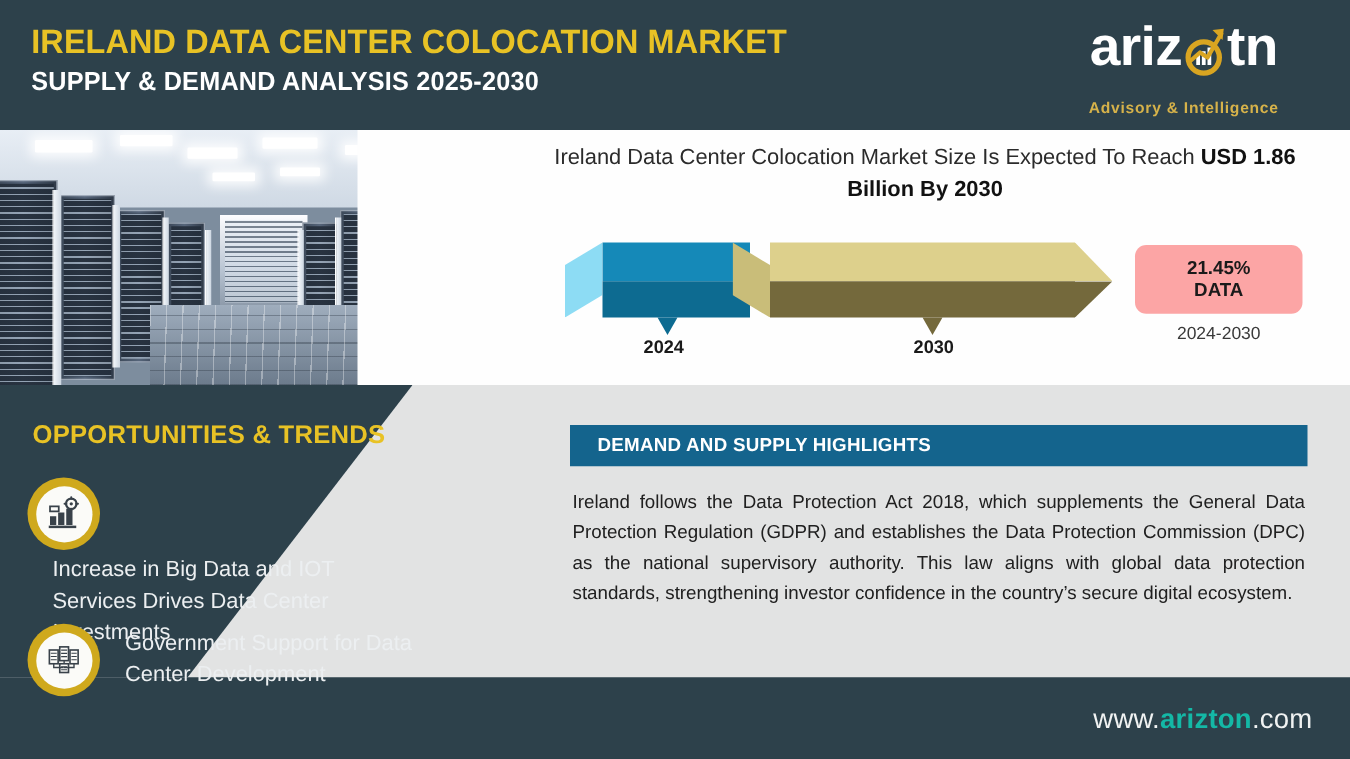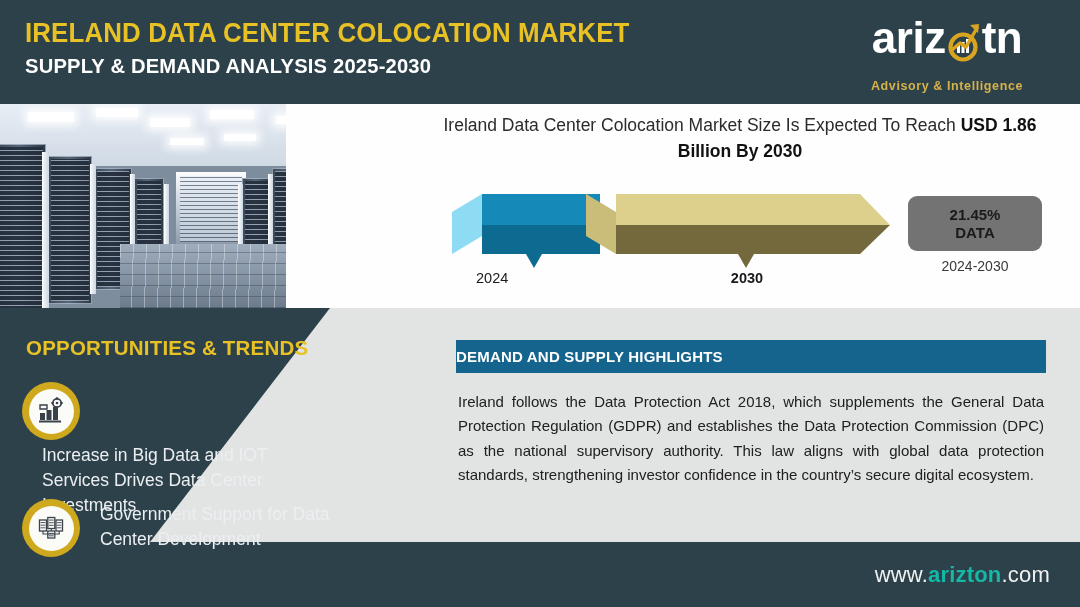--- a/index.html
+++ b/index.html
@@ -127,22 +127,22 @@
   .b-top    { position:absolute; left:30px; top:0; width:118px; height:31px;
               background:#1589b8; }
   .b-bottom { position:absolute; left:30px; top:31px; width:118px; height:29px;
               background:#0d6b91; }
   #ptr2024 {
     position:absolute; left:526px; top:254px; width:0; height:0;
     border-left:8px solid transparent; border-right:8px solid transparent;
     border-top:14px solid #0d6b91;
   }
   #lbl2024 {
-    position:absolute; left:476px; top:270px; width:110px; text-align:left;
-    font-size:14.5px; font-weight:normal; color:#1a1a1a;
+    position:absolute; left:476px; top:270px; width:110px; text-align:center;
+    font-size:14.5px; font-weight:bold; color:#1a1a1a;
   }
 
   
   #bar2030 { position:absolute; left:586px; top:194px; width:304px; height:60px; }
   .g-left   { position:absolute; left:0; top:0; width:30px; height:60px;
               background:#c9bd79;
               clip-path:polygon(0 0, 30px 18px, 30px 60px, 0 42px); }
   .g-top    { position:absolute; left:30px; top:0; width:244px; height:31px;
               background:#ddd08c; }
   .g-bottom { position:absolute; left:30px; top:31px; width:244px; height:29px;
@@ -157,21 +157,21 @@
     border-top:14px solid #74693c;
   }
   #lbl2030 {
     position:absolute; left:692px; top:270px; width:110px; text-align:center;
     font-size:14.5px; font-weight:bold; color:#1a1a1a;
   }
 
   
   #cagr-badge {
     position:absolute; left:908px; top:196px; width:134px; height:55px;
-    background:#737373; border-radius:9px;
+    background:#fca5a5; border-radius:9px;
     display:flex; flex-direction:column; align-items:center; justify-content:center;
     line-height:1.18;
   }
   .cagr-v { font-size:15px; font-weight:bold; color:#1a1a1a; }
   .cagr-l { font-size:15px; font-weight:bold; color:#1a1a1a; }
   #cagr-period {
     position:absolute; left:908px; top:258px; width:134px; text-align:center;
     font-size:14px; color:#3a3a3a;
   }
 
@@ -211,21 +211,21 @@
     margin-left:20px; font-size:17.5px; color:#eceff1; line-height:1.42;
     max-width:260px; padding-top:3px;
   }
 
   
   #dsh-bar {
     position:absolute; left:456px; top:340px; width:590px; height:33px;
     background:#14648d; display:flex; align-items:center;
   }
   #dsh-bar span {
-    font-size:15px; font-weight:bold; color:#fff; letter-spacing:0.2px;
+    margin-left:22px; font-size:15px; font-weight:bold; color:#fff; letter-spacing:0.2px;
   }
   #dsh-body {
     position:absolute; left:458px; top:390px; width:586px;
     font-size:15px; color:#202020; line-height:1.62;
     text-align:justify; text-justify:inter-word;
   }
 
   
   #footer-url {
     position:absolute; right:30px; top:562px;

